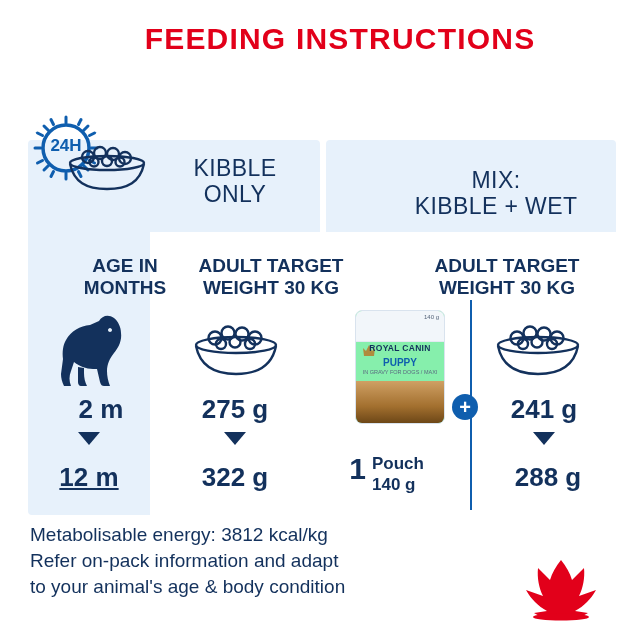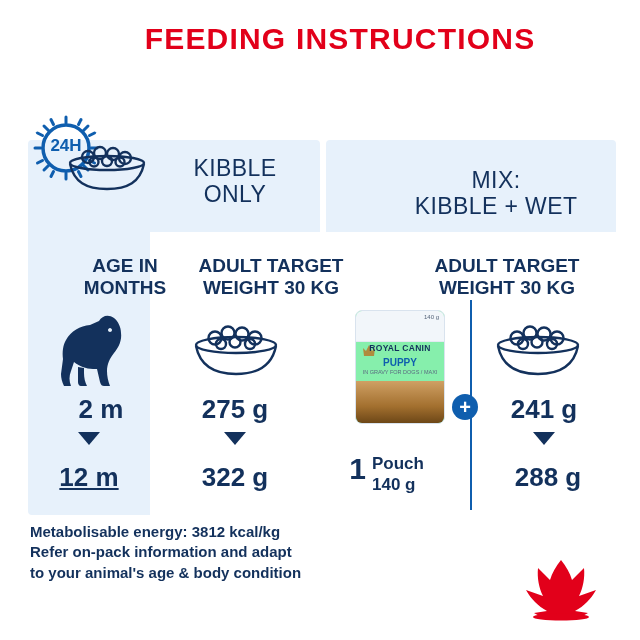--- a/index.html
+++ b/index.html
@@ -289,23 +289,22 @@
     line-height: 1.25;
   }
 
   
   .footnote {
     position: absolute;
     left: 30px;
     top: 522px;
     width: 380px;
     color: #13315c;
-    font-size: 15px;
+    font-size: 19px;
     line-height: 1.36;
-    font-weight: bold;
   }
 
   
   .logo {
     position: absolute;
     right: 24px;
     bottom: 18px;
     width: 110px;
     height: 66px;
   }

